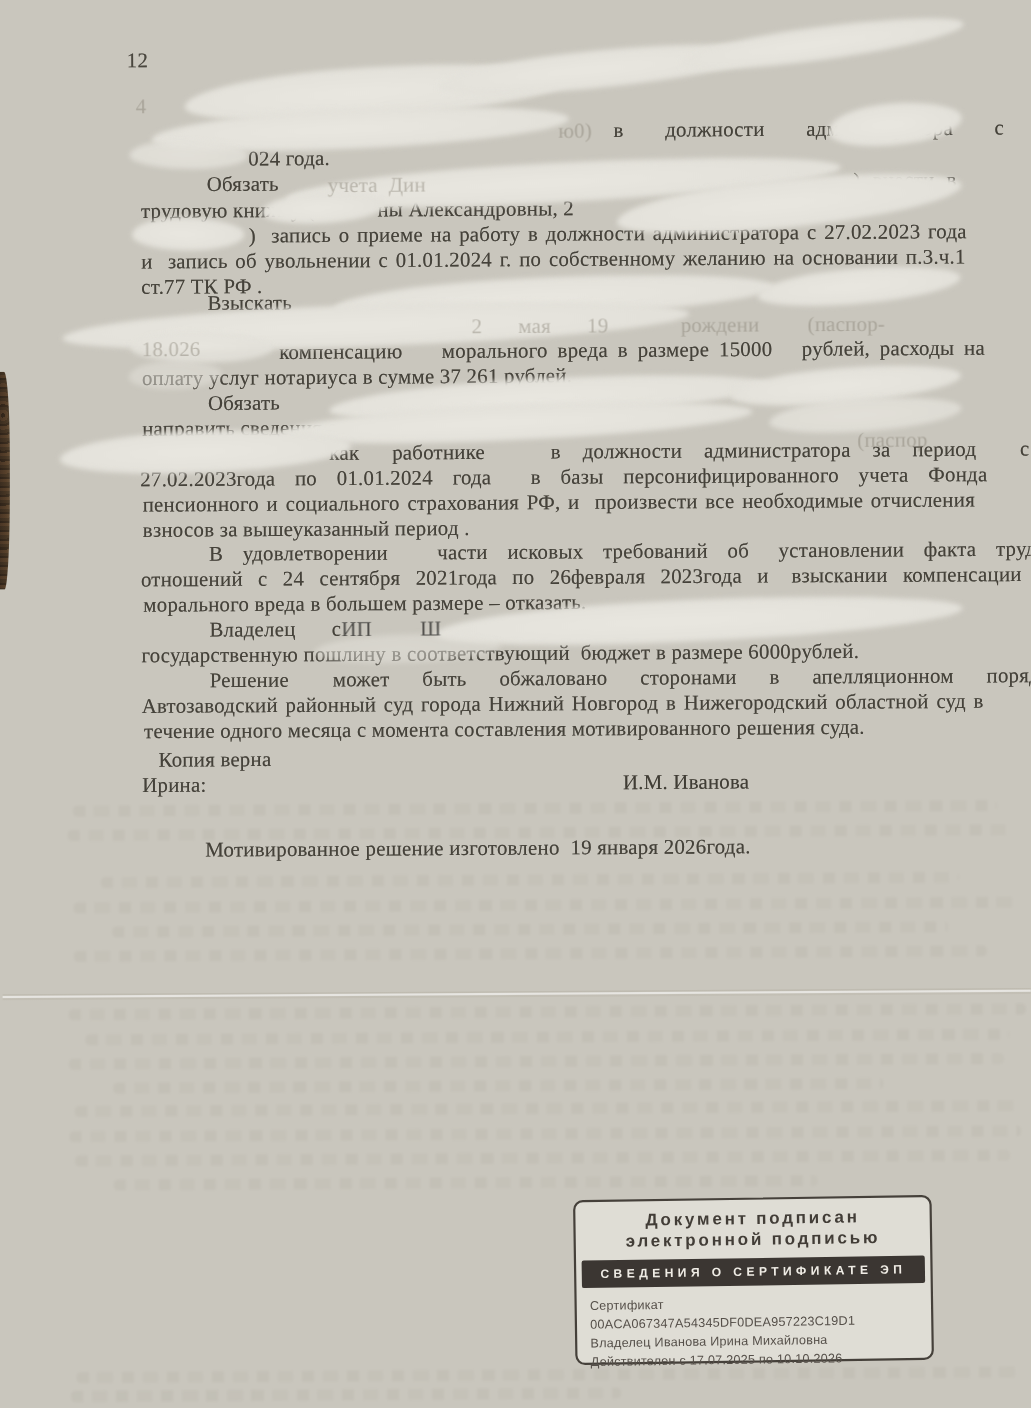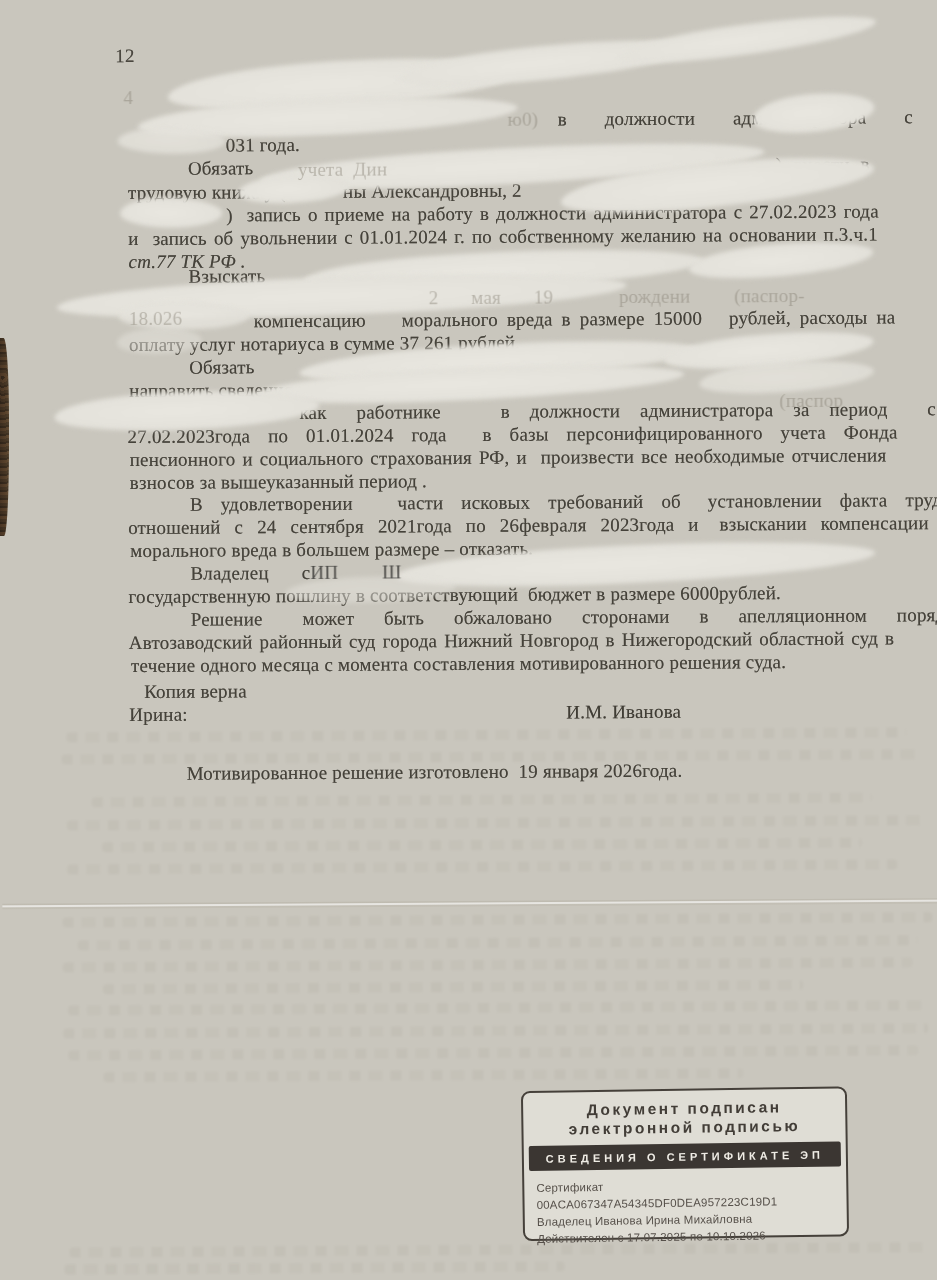--- a/index.html
+++ b/index.html
@@ -90,28 +90,28 @@
         <div class="bleed" style="left: 100px; top: 1070px; width: 640px;"></div>
         <div class="bleed" style="left: 65px; top: 1245px; width: 860px;"></div>
         <div class="bleed" style="left: 60px; top: 1262px; width: 500px;"></div>
       </div>
 
     <div class="crease" style="top: 901px;"></div>
 
     <div class="layer">
         <span class="line pagenum" style="left: 118px; top: 42px;">12</span>
         <span class="line" style="left: 560px; top: 108px; word-spacing: 14px;">в  должности  администратора  с</span>
-        <span class="line" style="left: 228px; top: 132px;">031 года.</span>
+        <span class="line" style="left: 228px; top: 132px;">024 года.</span>
         <span class="line" style="left: 190px; top: 155px;">Обязать</span>
         <span class="line" style="left: 778px; top: 155px; word-spacing: 6px;">) внести в</span>
         <span class="line" style="left: 130px; top: 179px;">трудовую книжку (</span>
         <span class="line" style="left: 345px; top: 179px;">ны Александровны, 2</span>
         <span class="line" style="left: 228px; top: 202px; word-spacing: 2px;">)  запись о приеме на работу в должности администратора с 27.02.2023 года</span>
         <span class="line" style="left: 130px; top: 225px; word-spacing: 2px;">и  запись об увольнении с 01.01.2024 г. по собственному желанию на основании п.3.ч.1</span>
-        <span class="line" style="left: 130px; top: 248px; font-style: italic;">ст.77 ТК РФ .</span>
+        <span class="line" style="left: 130px; top: 248px;">ст.77 ТК РФ .</span>
         <span class="line" style="left: 190px; top: 263px;">Взыскать</span>
         <span class="line" style="left: 255px; top: 308px; word-spacing: 4px;">компенсацию    морального вреда в размере 15000   рублей, расходы на</span>
         <span class="line" style="left: 130px; top: 331px;">оплату услуг нотариуса в сумме 37 261 рублей.</span>
         <span class="line" style="left: 190px; top: 354px;">Обязать</span>
         <span class="line" style="left: 130px; top: 377px;">направить сведения о</span>
         <span class="line" style="left: 300px; top: 400px; word-spacing: 5px;">как   работнике      в  должности  администратора  за  период    с</span>
         <span class="line" style="left: 128px; top: 423px; word-spacing: 4px;">27.02.2023года  по  01.01.2024  года    в  базы  персонифицированного  учета  Фонда</span>
         <span class="line" style="left: 130px; top: 446px; word-spacing: 2px;">пенсионного и социального страхования РФ, и  произвести все необходимые отчисления</span>
         <span class="line" style="left: 130px; top: 469px;">взносов за вышеуказанный период .</span>
         <span class="line" style="left: 190px; top: 491px; word-spacing: 4px;">В  удовлетворении     части  исковых  требований  об   установлении  факта  трудовых</span>

